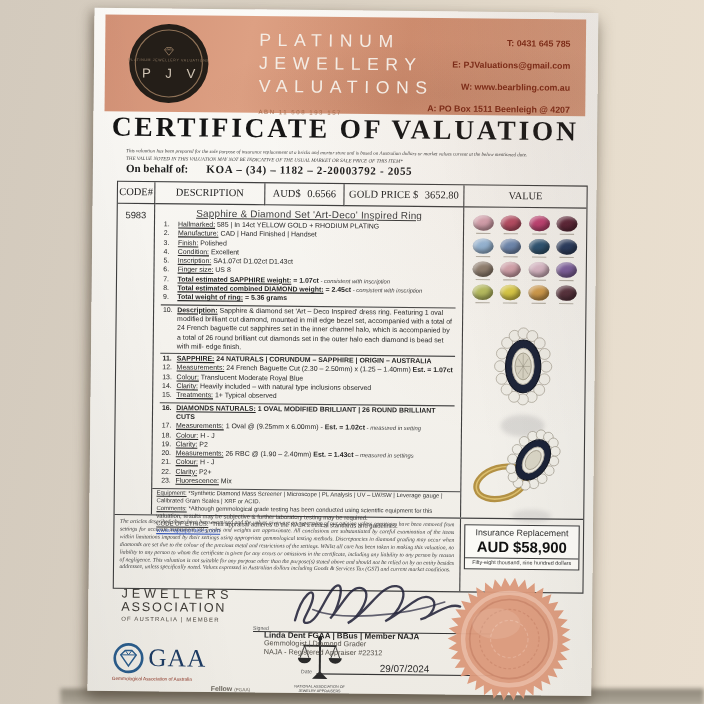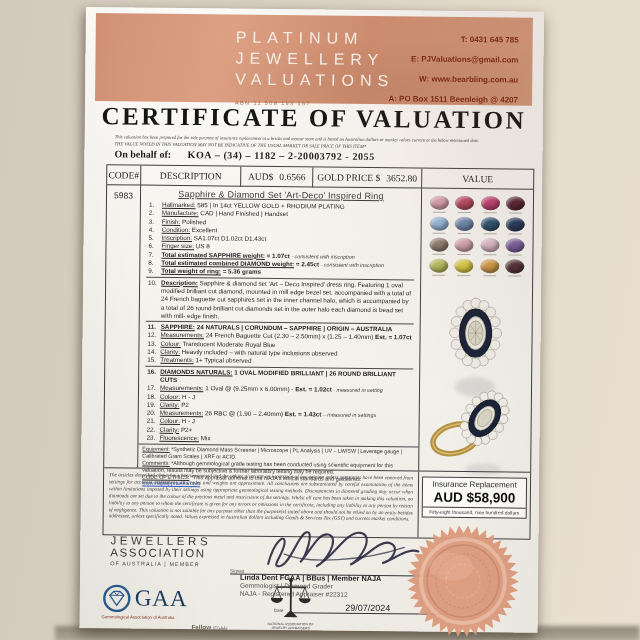--- a/index.html
+++ b/index.html
@@ -119,20 +119,28 @@
 </style>
 </head>
 <body>
 
 <div class="scene">
   <div class="floor"></div>
 
   <div class="paper">
 
     <div class="band">
+      <div class="logo">
+        <svg class="logo-gem" viewBox="0 0 10 8">
+          <path d="M1,2.6 L3,0.4 L7,0.4 L9,2.6 L5,7.6 Z" fill="none" stroke="#9c8266" stroke-width="0.7"></path>
+          <path d="M1,2.6 L9,2.6 M3,0.4 L5,2.6 L7,0.4" stroke="#9c8266" stroke-width="0.5" fill="none"></path>
+        </svg>
+        <div class="logo-arc">PLATINUM JEWELLERY VALUATIONS</div>
+        <div class="logo-mono">P J V</div>
+      </div>
       <div class="brand">
         <div>PLATINUM</div>
         <div>JEWELLERY</div>
         <div>VALUATIONS</div>
         <div class="abn">ABN 11 508 193 157</div>
       </div>
       <div class="contact">
         <div>T: 0431 645 785</div>
         <div>E: PJValuations@gmail.com</div>
         <div>W: www.bearbling.com.au</div>

